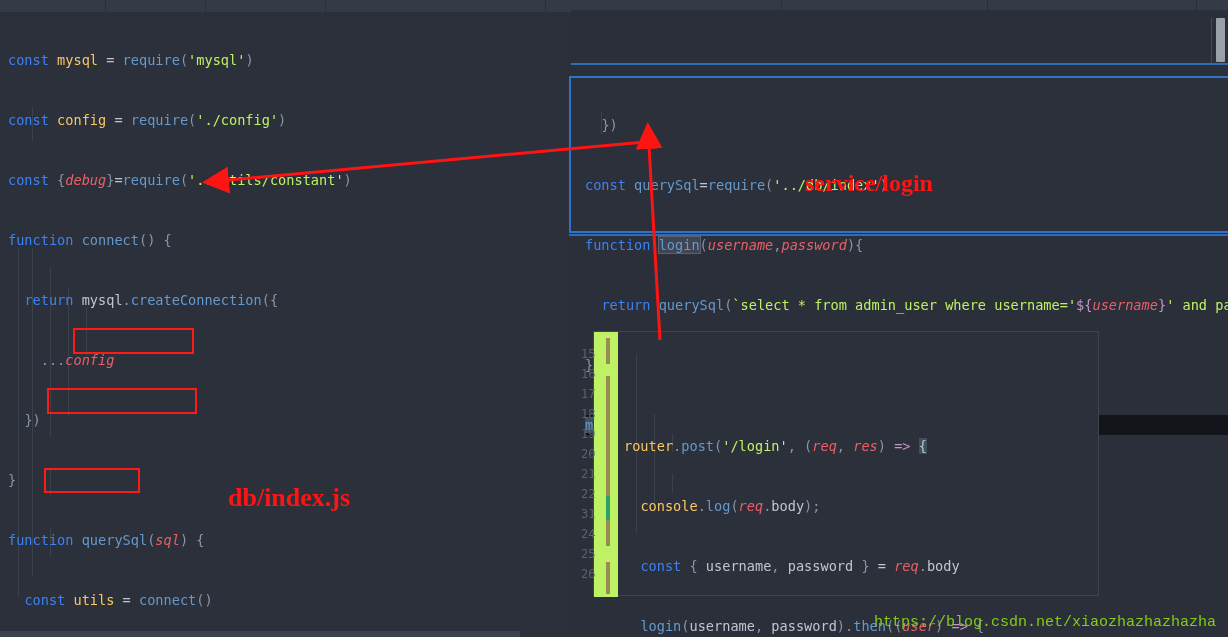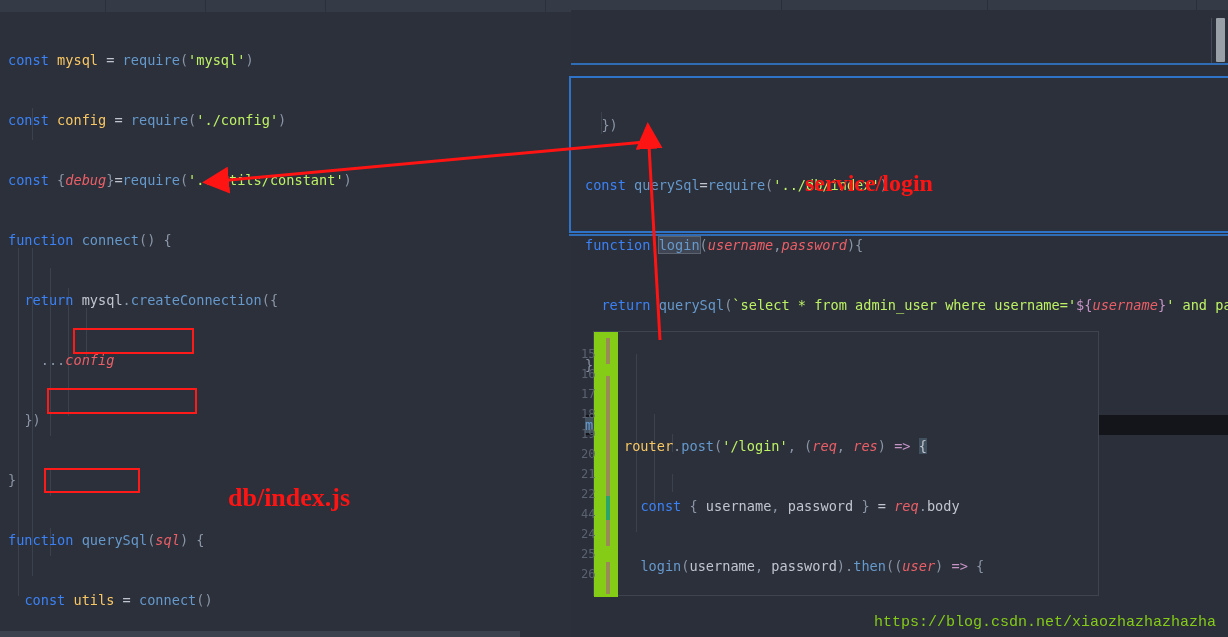--- a/index.html
+++ b/index.html
@@ -43,21 +43,21 @@
 
   
   #svcOuter{left:569px;top:76px;width:659px;height:157px;
     border-top:2px solid #2f73c9;border-left:2px solid #2f73c9;border-bottom:2px solid #2f73c9;
     background:#2b303b;}
   #svcCode{position:absolute;left:14px;top:-3px;width:700px;}
 
   
   #rtrOuter{left:593px;top:331px;width:506px;height:265px;
     background:#2b303b;border:1px solid #3d4450;}
-  #rtrGutter{position:absolute;left:0;top:0;width:24px;height:265px;background:#84cc16;text-decoration:underline;}
+  #rtrGutter{position:absolute;left:0;top:0;width:24px;height:265px;background:#bef264;text-decoration:underline;}
   #rtrCode{position:absolute;left:30px;top:4px;width:480px;}
   .lnum{position:absolute;left:-13px;color:#5b6270;font-size:12px;
         font-family:"DejaVu Sans Mono","Liberation Mono",monospace;}
   .mark{position:absolute;left:12px;width:4px;}
   .mark-mod{background:#9a8a55;}
   .mark-add{background:#2ca36b;}
 
   
   .redbox{position:absolute;border:2px solid #ff1a1a;box-sizing:border-box;pointer-events:none;}
   .label{position:absolute;color:#ff1414;font-weight:bold;
@@ -168,39 +168,40 @@
   <div class="editor" id="rtrOuter">
     <div id="rtrGutter">
       <div class="lnum" style="top:15px">15</div>
       <div class="lnum" style="top:35px">16</div>
       <div class="lnum" style="top:55px">17</div>
       <div class="lnum" style="top:75px">18</div>
       <div class="lnum" style="top:95px">19</div>
       <div class="lnum" style="top:115px">20</div>
       <div class="lnum" style="top:135px">21</div>
       <div class="lnum" style="top:155px">22</div>
-      <div class="lnum" style="top:175px">44</div>
+      <div class="lnum" style="top:175px">31</div>
       <div class="lnum" style="top:195px">24</div>
       <div class="lnum" style="top:215px">25</div>
       <div class="lnum" style="top:235px">26</div>
       <div class="mark mark-mod" style="top:6px;height:26px;"></div>
       <div class="mark mark-mod" style="top:44px;height:120px;"></div>
       <div class="mark mark-add" style="top:164px;height:24px;"></div>
       <div class="mark mark-mod" style="top:188px;height:26px;"></div>
       <div class="mark mark-mod" style="top:230px;height:32px;"></div>
     </div>
 
     <div class="guide" style="left:42px;top:22px;height:178px;"></div>
     <div class="guide" style="left:60px;top:82px;height:98px;"></div>
     <div class="guide" style="left:78px;top:102px;height:18px;"></div>
     <div class="guide" style="left:78px;top:142px;height:18px;"></div>
 
     <div id="rtrCode" class="code">
       <span class="ln" style="color:#5b6270"> </span>
       <span class="ln"><span class="tok-ident">router</span><span class="tok-punct">.</span><span class="tok-fn">post</span><span class="tok-punct">(</span><span class="tok-str">'/login'</span><span class="tok-punct">,</span> <span class="tok-punct">(</span><span class="tok-var">req</span><span class="tok-punct">,</span> <span class="tok-var">res</span><span class="tok-punct">)</span> <span class="tok-pink">=&gt;</span> <span class="sel2">{</span></span>
+      <span class="ln">  <span class="tok-ident">console</span><span class="tok-punct">.</span><span class="tok-fn">log</span><span class="tok-punct">(</span><span class="tok-var">req</span><span class="tok-punct">.</span><span class="tok-plain">body</span><span class="tok-punct">);</span></span>
       <span class="ln">  <span class="tok-kw">const</span> <span class="tok-punct">{</span> <span class="tok-plain">username</span><span class="tok-punct">,</span> <span class="tok-plain">password</span> <span class="tok-punct">}</span> <span class="tok-op">=</span> <span class="tok-var">req</span><span class="tok-punct">.</span><span class="tok-plain">body</span></span>
       <span class="ln">  <span class="tok-fn">login</span><span class="tok-punct">(</span><span class="tok-plain">username</span><span class="tok-punct">,</span> <span class="tok-plain">password</span><span class="tok-punct">).</span><span class="tok-fn">then</span><span class="tok-punct">((</span><span class="tok-var">user</span><span class="tok-punct">)</span> <span class="tok-pink">=&gt;</span> <span class="tok-punct">{</span></span>
       
       
       
       
       
       
       
       

